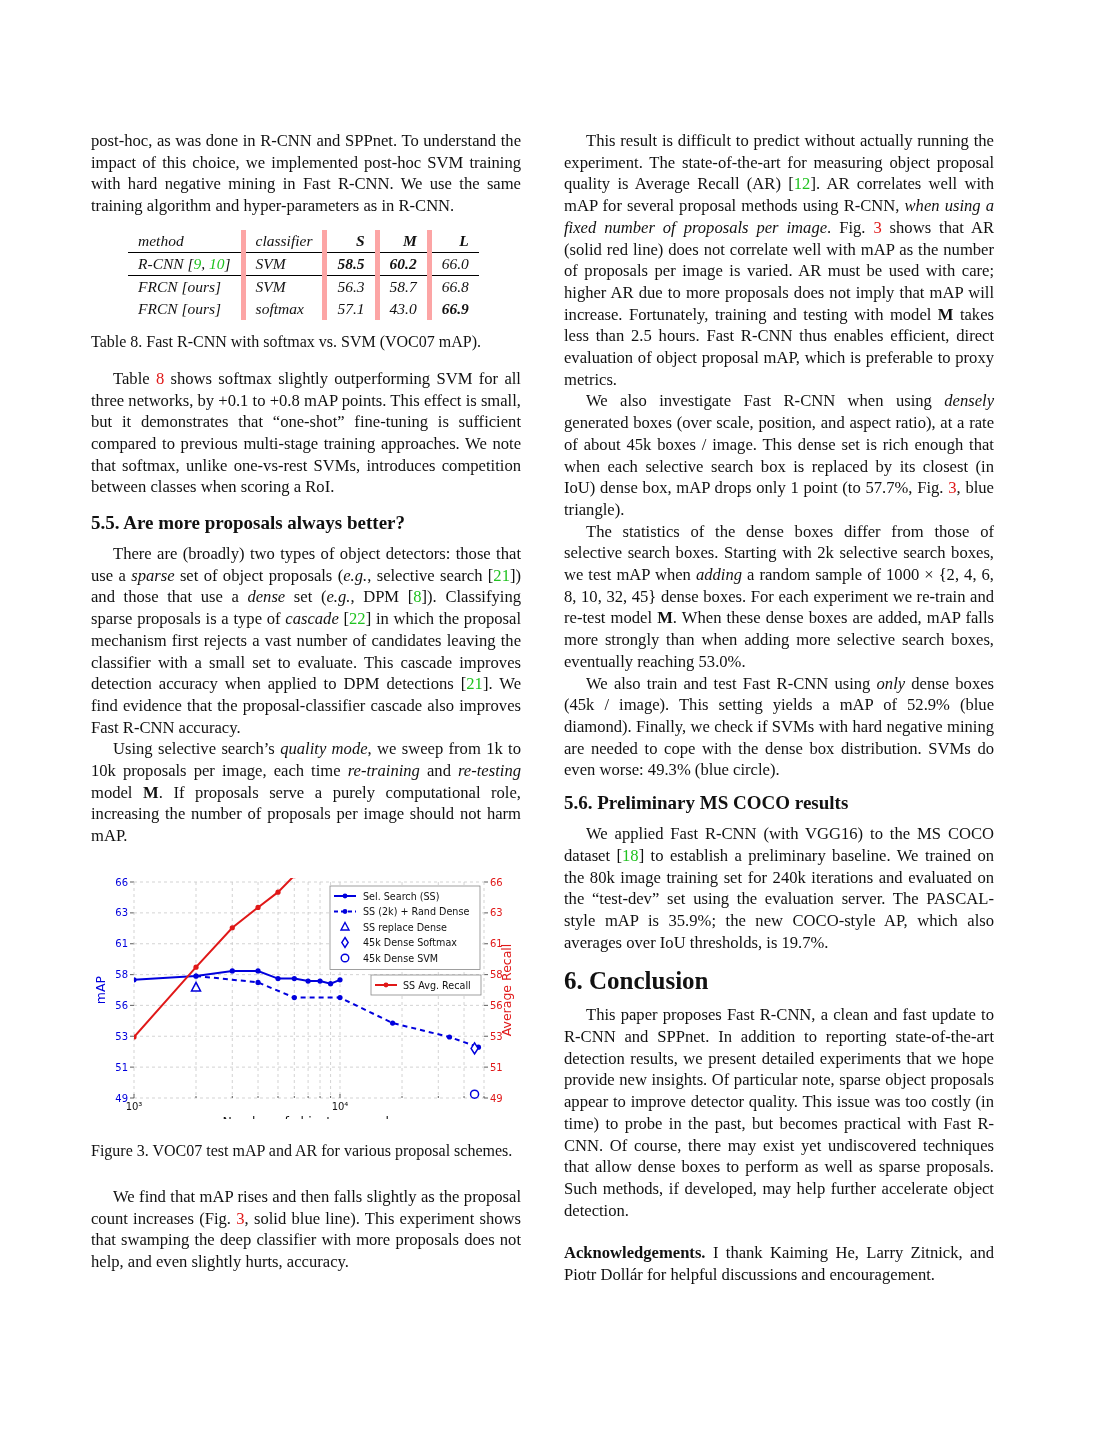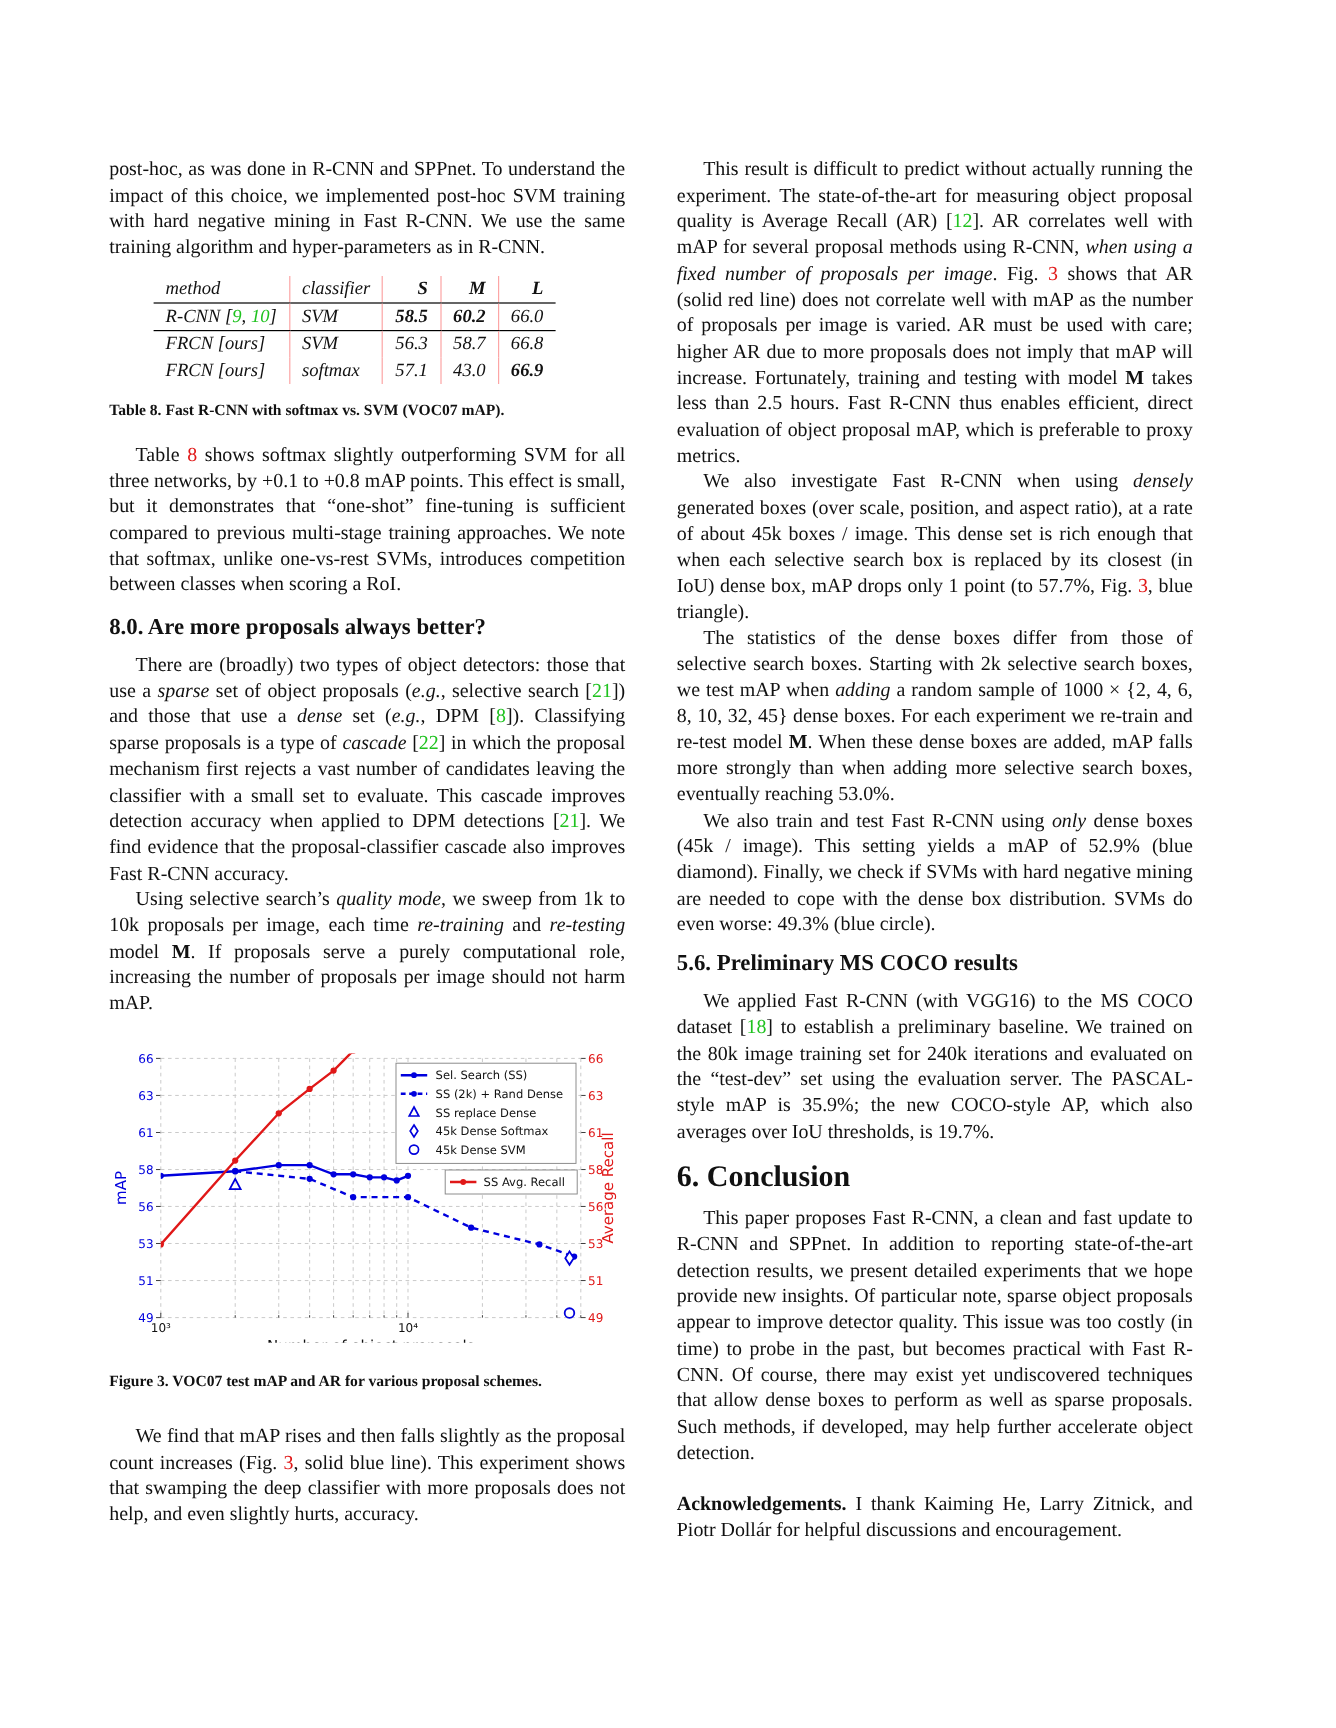--- a/index.html
+++ b/index.html
@@ -10,24 +10,24 @@
   .col.right { left: 564px; }
   p { margin: 0; text-align: justify; hyphens: manual; }
   p.ind { text-indent: 22px; }
   .ref-g { color: #1fc21f; }
   .ref-r { color: #e01818; }
   h2 { font-size: 19px; font-weight: bold; margin: 0; line-height: 24px; }
   h1sec { display:block; font-size: 25px; font-weight: bold; line-height: 26px; }
   table.t8 { border-collapse: collapse; font-size: 15.5px; margin: 13px 0 0 37px; font-style: italic; }
   table.t8 td { padding: 1px 10px; line-height: 20px; }
   table.t8 td.num { text-align: right; }
-  table.t8 .vb { border-left: 1px solid #fca5a5; margin-top: 26px; }
+  table.t8 .vb { border-left: 5px solid #fca5a5; margin-top: 26px; }
   table.t8 tr.hd td { border-bottom: 1px solid #000; }
   table.t8 tr.r1 td { border-bottom: 1px solid #000; }
-  .caption { font-size: 13px; line-height: 19px; margin-top: 12px; font-weight: bold; }
+  .caption { font-size: 16px; line-height: 19px; margin-top: 12px; }
   .chartwrap { position: relative; width: 430px; height: 250px; margin-top: 22px; }
   .chartwrap svg { position: absolute; left: 0; top: 0; }
   .sans { font-family: "DejaVu Sans", sans-serif; }
 </style>
 </head>
 <body>
 
 <div class="col left">
   <p>post-hoc, as was done in R-CNN and SPPnet. To understand the impact of this choice, we implemented post-hoc SVM training with hard negative mining in Fast R-CNN. We use the same training algorithm and hyper-parameters as in R-CNN.</p>
 
@@ -60,21 +60,21 @@
       <td class="vb num">57.1</td>
       <td class="vb num">43.0</td>
       <td class="vb num" style="font-weight:bold">66.9</td>
     </tr>
   </tbody>
     </table>
   <div class="caption">Table 8. Fast R-CNN with softmax vs. SVM (VOC07 mAP).</div>
 
   <p class="ind" style="margin-top:17px"><span>Table </span><span class="ref-r">8</span><span> shows softmax slightly outperforming SVM for all three networks, by +0.1 to +0.8 mAP points. This effect is small, but it demonstrates that “one-shot” fine-tuning is sufficient compared to previous multi-stage training approaches. We note that softmax, unlike one-vs-rest SVMs, introduces competition between classes when scoring a RoI.</span></p>
 
-  <h2 style="margin-top:13px;margin-bottom:8px">8.0. Are more proposals always better?</h2>
+  <h2 style="margin-top:13px;margin-bottom:8px">5.5. Are more proposals always better?</h2>
 
   <p class="ind"><span>There are (broadly) two types of object detectors: those that use a </span><i>sparse</i><span> set of object proposals (</span><i>e.g.</i><span>, selective search [</span><span class="ref-g">21</span><span>]) and those that use a </span><i>dense</i><span> set (</span><i>e.g.</i><span>, DPM [</span><span class="ref-g">8</span><span>]). Classifying sparse proposals is a type of </span><i>cascade</i><span> [</span><span class="ref-g">22</span><span>] in which the proposal mechanism first rejects a vast number of candidates leaving the classifier with a small set to evaluate. This cascade improves detection accuracy when applied to DPM detections [</span><span class="ref-g">21</span><span>]. We find evidence that the proposal-classifier cascade also improves Fast R-CNN accuracy.</span></p>
 
   <p class="ind"><span>Using selective search’s </span><i>quality mode</i><span>, we sweep from 1k to 10k proposals per image, each time </span><i>re-training</i><span> and </span><i>re-testing</i><span> model </span><b>M</b><span>. If proposals serve a purely computational role, increasing the number of proposals per image should not harm mAP.</span></p>
 
   <div class="chartwrap">
     <svg id="chart" width="430" height="250">
         <defs>
           <clipPath id="plotclip">
             <rect x="43" y="9" width="350" height="224"></rect>

